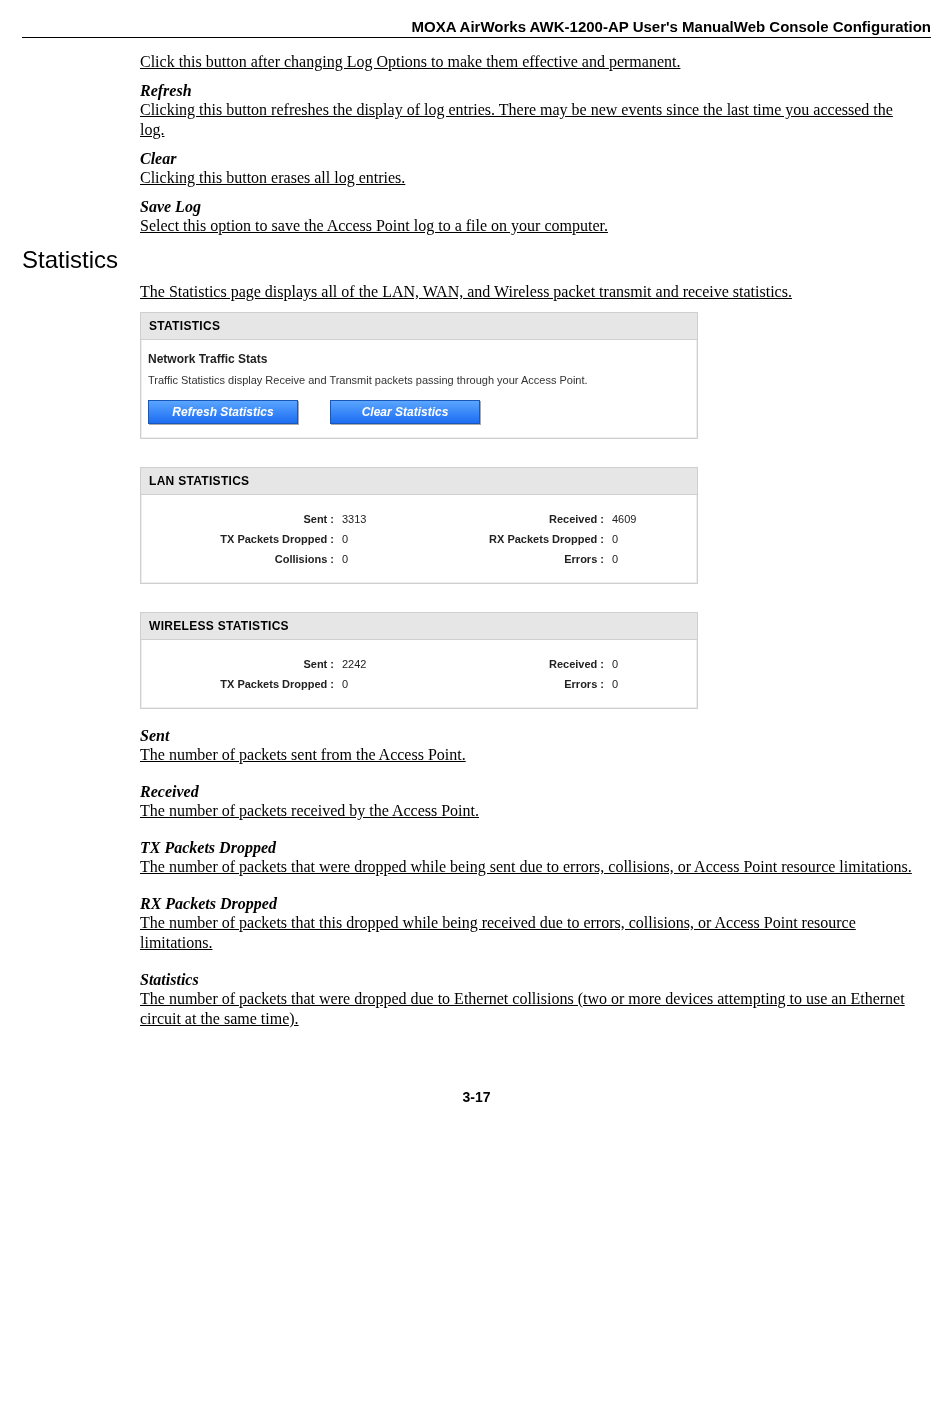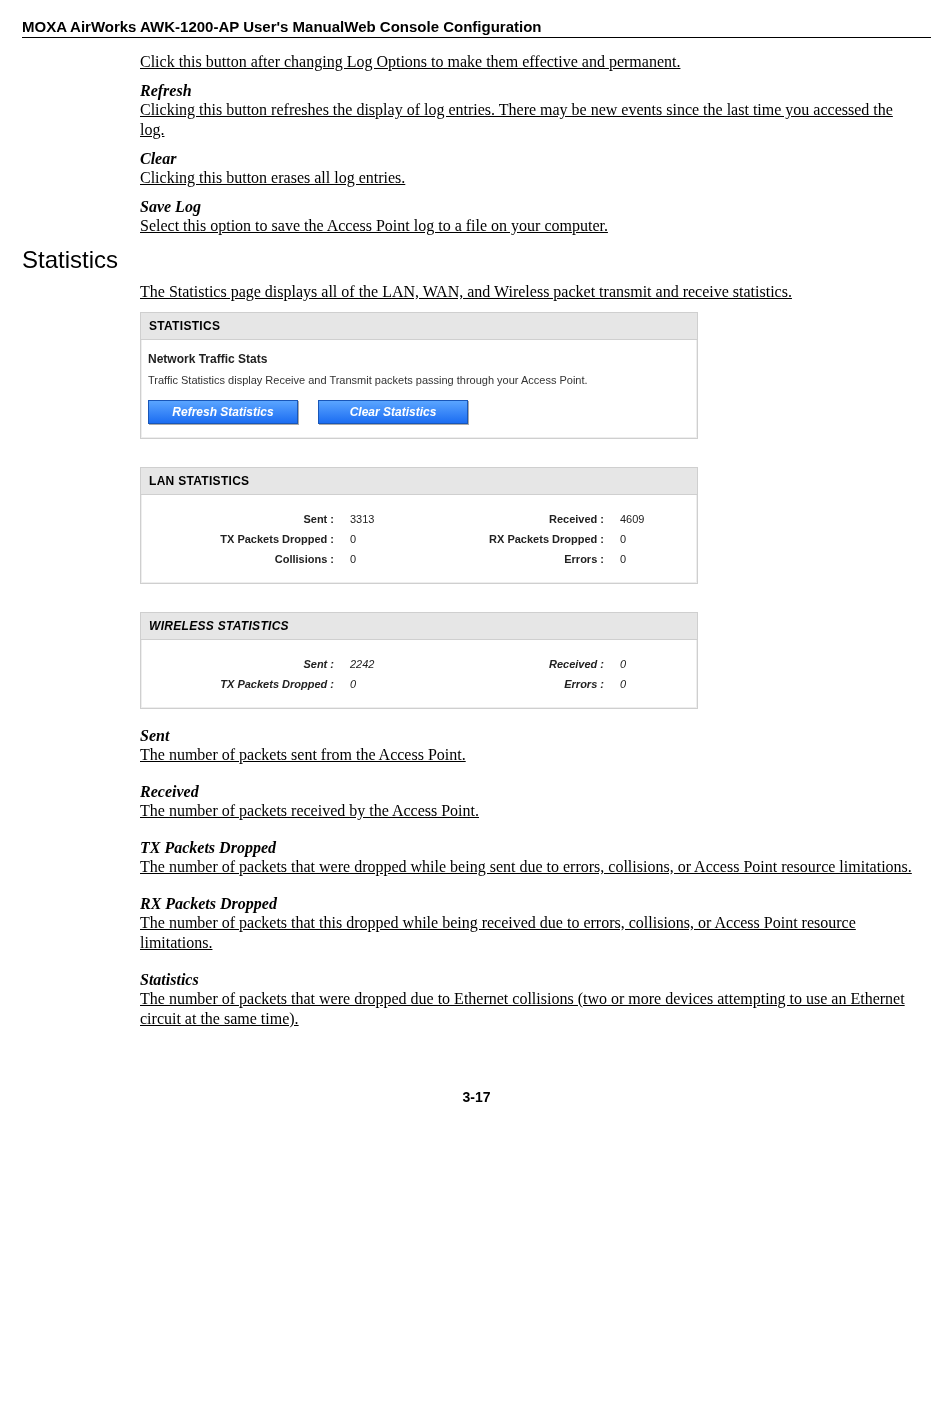--- a/index.html
+++ b/index.html
@@ -9,21 +9,21 @@
     font-size: 16px;
     color: #000;
     background: #fff;
     width: 951px;
   }
   .page {
     padding: 18px 20px 0 22px;
   }
   .header-row {
     display: flex;
-    justify-content: flex-start;
+    justify-content: flex-end;
     font-family: Arial, Helvetica, sans-serif;
     font-weight: bold;
     font-size: 15px;
   }
   .rule {
     border-bottom: 1px solid #000;
     margin-top: 2px;
     margin-bottom: 14px;
   }
   .content-indent {
@@ -54,21 +54,21 @@
     margin-top: 10px;
     margin-bottom: 16px;
     width: 558px;
     font-family: Tahoma, Verdana, Arial, sans-serif;
   }
   .panel {
     border: 1px solid #cfcfcf;
     margin-bottom: 28px;
     box-shadow: 0 0 0 1px #eee inset;
   }
-  .panel:last-child { margin-bottom: 0; font-style: italic; }
+  .panel:last-child { margin-bottom: 0; }
   .panel-title {
     background: #e6e6e6;
     font-weight: bold;
     font-size: 12px;
     padding: 6px 8px;
     border-bottom: 1px solid #cfcfcf;
     font-family: Tahoma, Verdana, Arial, sans-serif;
     letter-spacing: 0.3px;
   }
   .panel-body {
@@ -82,21 +82,21 @@
     margin: 4px 0 8px 0;
     font-family: Tahoma, Verdana, Arial, sans-serif;
   }
   .panel-body .stat-desc {
     font-size: 11px;
     margin-bottom: 14px;
     color: #333;
   }
   .btn-row {
     display: flex;
-    gap: 20px;
+    gap: 32px;
   }
   .ap-btn {
     display: inline-block;
     background: linear-gradient(#5aa5ff, #1c6df2);
     border: 1px solid #1856b8;
     color: #fff;
     font-weight: bold;
     font-style: italic;
     font-size: 12px;
     text-align: center;
@@ -115,21 +115,20 @@
   }
   .stat-label {
     text-align: right;
     font-weight: bold;
     padding-right: 4px;
   }
   .stat-value {
     text-align: left;
     padding-left: 4px;
     font-weight: normal;
-    margin-left: 8px;
   }
   .footer {
     text-align: center;
     font-family: Arial, Helvetica, sans-serif;
     font-weight: bold;
     font-size: 14px;
     margin-top: 60px;
     padding-bottom: 18px;
   }
 </style>

